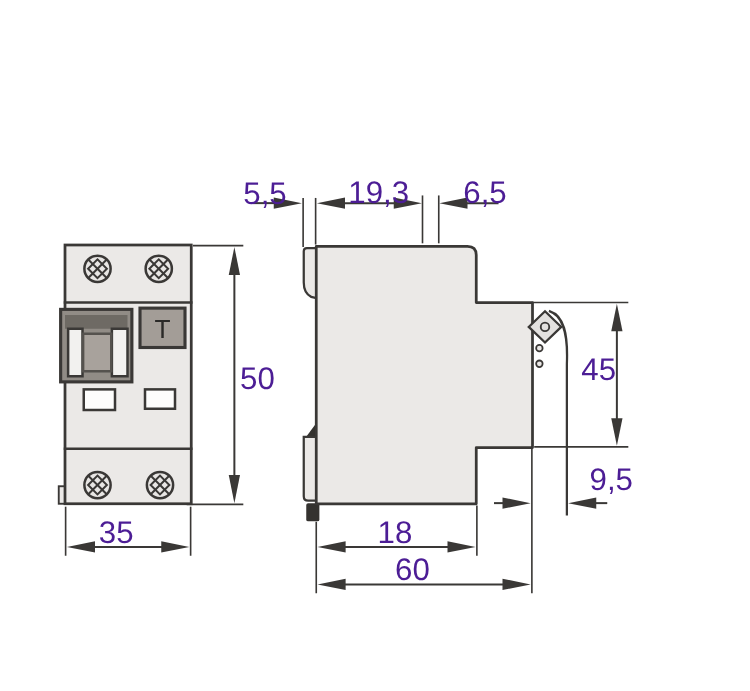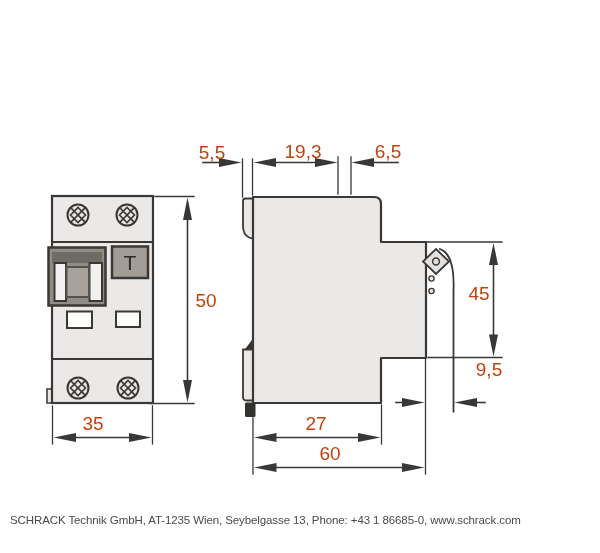--- a/index.html
+++ b/index.html
@@ -1,19 +1,19 @@
 <!DOCTYPE html>
 <html><head>
 <meta charset="utf-8">
 <style>
   html,body{margin:0;padding:0;background:#fff;}
   .canvas{position:relative;width:600px;height:553px;background:#ffffff;overflow:hidden;
           font-family:"Liberation Sans",sans-serif;}
   svg{position:absolute;left:0;top:0;}
-  .dim-label{position:absolute;font-size:19px;color:#c2410c;text-align:center;line-height:1;}
+  .dim-label{position:absolute;font-size:25px;color:#4c1d95;text-align:center;line-height:1;}
   
   .logo{position:absolute;left:300px;top:0;width:300px;height:95px;}
   
   .footer{position:absolute;left:10px;top:514px;font-size:11.5px;color:#4a4a4a;
           letter-spacing:-0.1px;}
 </style>
 </head>
 <body>
 
 <div class="canvas">
@@ -139,26 +139,25 @@
         <polygon points="424.5,467.5 402,463 402,472" fill="#3a3836" stroke="none"></polygon>
       </g>
     </g>
   </svg>
 
   <div class="dim-label" style="left:192px;top:143px;width:40px">5,5</div>
   <div class="dim-label" style="left:274px;top:142px;width:58px">19,3</div>
   <div class="dim-label" style="left:366px;top:142px;width:44px">6,5</div>
   <div class="dim-label" style="left:190px;top:291px;width:32px">50</div>
   <div class="dim-label" style="left:462px;top:284px;width:34px">45</div>
-  <div class="dim-label" style="left:468px;top:360px;width:42px">9,5</div>
+  <div class="dim-label" style="left:468px;top:372px;width:42px">9,5</div>
   <div class="dim-label" style="left:76px;top:414px;width:34px">35</div>
-  <div class="dim-label" style="left:298px;top:414px;width:36px">27</div>
+  <div class="dim-label" style="left:298px;top:414px;width:36px">18</div>
   <div class="dim-label" style="left:312px;top:444px;width:36px">60</div>
 
   <div class="logo">
     
     
     
     
   </div>
 
-  <div class="footer">SCHRACK Technik GmbH, AT-1235 Wien, Seybelgasse 13, Phone: +43 1 86685-0, www.schrack.com</div>
 </div>
 
 </body></html>

